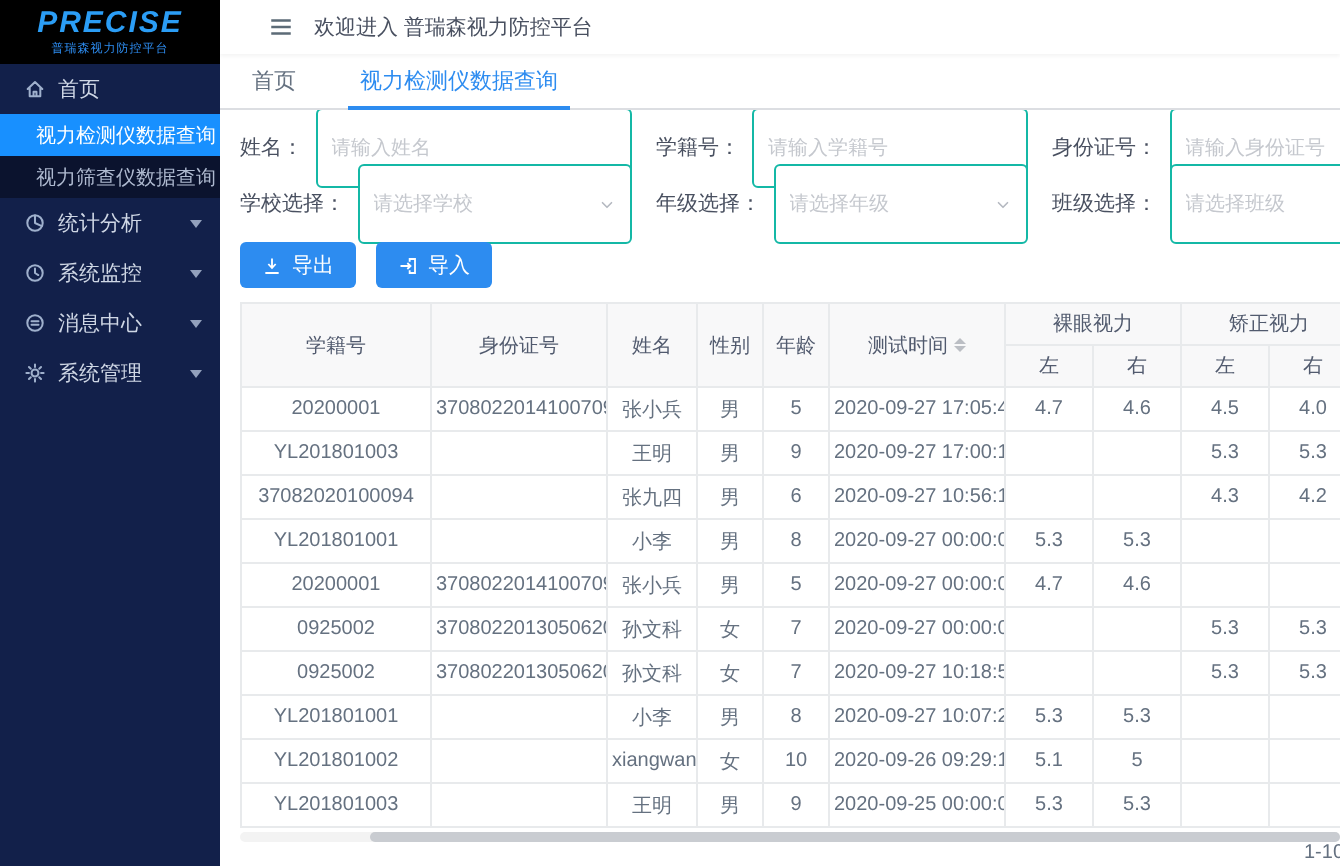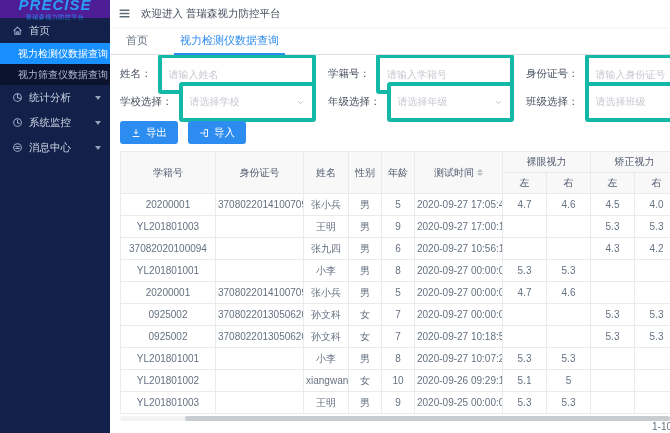--- a/index.html
+++ b/index.html
@@ -2,62 +2,62 @@
 <html><head>
 <meta charset="utf-8">
 <style>
   * { margin:0; padding:0; box-sizing:border-box; }
   html,body { width:670px; height:433px; overflow:hidden; background:#fff;
     font-family:"Liberation Sans","DejaVu Sans",sans-serif; }
   .app { display:flex; width:670px; height:433px; }
 
   
   .sidebar { width:110px; flex:none; background:#12204a; color:#cfd7e5; overflow:hidden; }
-  .logo { height:18px; background:#4c1d95; display:flex; flex-direction:column;
+  .logo { height:32px; background:#000000; display:flex; flex-direction:column;
     align-items:center; justify-content:center; }
   .logo-title { font-size:15px; font-weight:800; font-style:italic; color:#2b9df5;
     letter-spacing:1px; line-height:1; }
   .logo-sub { font-size:6px; color:#2d8cf0; letter-spacing:0.5px; margin-top:1px; }
   .menu-item { height:25px; display:flex; align-items:center; padding:0 9px 0 12px;
     font-size:10.5px; cursor:pointer; white-space:nowrap; }
   .mi-icon { width:11px; height:11px; margin-right:6px; color:#9fb0cc; flex:none; display:flex; }
   .mi-icon svg { width:11px; height:11px; }
   .mi-label { flex:1; overflow:hidden; }
   .caret-up { width:0; height:0; border-left:3px solid transparent; border-right:3px solid transparent;
     border-bottom:4px solid #93a1bd; margin-left:4px; }
   .caret-down { width:0; height:0; border-left:3px solid transparent; border-right:3px solid transparent;
     border-top:4px solid #93a1bd; margin-left:4px; }
   .submenu-item { height:21px; display:flex; align-items:center; padding-left:18px;
     font-size:10px; color:#aeb9cf; background:#0b132e; cursor:pointer; white-space:nowrap; }
   .submenu-item.active { background:#1890ff; color:#fff; }
 
   
   .main { flex:1; min-width:0; display:flex; flex-direction:column; background:#fff; }
-  .topbar { height:27px; flex:none; display:flex; align-items:center; padding-left:8px;
+  .topbar { height:27px; flex:none; display:flex; align-items:center; padding-left:24px;
     box-shadow:0 1px 2px rgba(0,0,0,.05); position:relative; z-index:2; background:#fff; }
   .hamburger { width:13px; height:13px; color:#5c6b77; margin-right:10px; cursor:pointer; display:flex; }
   .hamburger svg { width:13px; height:13px; }
   .welcome { font-size:10.5px; color:#495060; }
   .tabbar { height:28px; flex:none; display:flex; align-items:stretch; padding-left:14px;
     border-bottom:1px solid #dcdee2; gap:28px; background:#fff; }
   .tab { font-size:11px; color:#657180; display:flex; align-items:center; position:relative;
     cursor:pointer; padding:0 2px; }
   .tab.active { color:#2d8cf0; }
   .tab.active::after { content:''; position:absolute; left:-4px; right:-4px; bottom:-1px;
     height:2px; background:#2d8cf0; }
 
   .content { flex:1; position:relative; padding:8px 0 0 10px; overflow:hidden; }
 
   
   .filters { display:grid; grid-template-columns:196px 186px 210px; column-gap:12px;
     row-gap:6px; width:700px; }
   .filter-item { display:flex; align-items:center; height:22px; }
   .filter-label { font-size:10.5px; font-weight:normal; color:#495060; white-space:nowrap;
     margin-right:6px; flex:none; }
-  .field { flex:1; height:40px; border:4px solid #14b8a6; border-radius:3px; background:#fff;
+  .field { flex:1; height:40px; border:1px solid #14b8a6; border-radius:3px; background:#fff;
     display:flex; align-items:center; padding:6px 7px; min-width:0; }
   .field input { border:none; outline:none; width:100%; font-size:10px; color:#515a6e;
     font-family:inherit; background:transparent; }
   .field input::placeholder { color:#c5c8ce; }
   .select-placeholder { flex:1; font-size:10px; color:#c5c8ce; white-space:nowrap; overflow:hidden; }
   .select-chevron { color:#b5b9c1; flex:none; display:flex; }
   .select-chevron svg { width:9px; height:9px; }
 
   
   .toolbar { display:flex; gap:10px; margin:8px 0 7px; }
@@ -132,20 +132,30 @@
           <span class="caret-down"></span>
         </div>
         <div class="menu-item">
           <span class="mi-icon">
             <svg viewBox="0 0 12 12" fill="none" stroke="currentColor" stroke-width="1.1" stroke-linecap="round" stroke-linejoin="round">
               <circle cx="6" cy="6" r="4.2"></circle>
               <path d="M4.1 5.1 H7.9 M4.1 7 H7.9"></path>
             </svg>
           </span>
           <span class="mi-label">消息中心</span>
+          <span class="caret-down"></span>
+        </div>
+        <div class="menu-item">
+          <span class="mi-icon">
+            <svg viewBox="0 0 12 12" fill="none" stroke="currentColor" stroke-width="1.1" stroke-linecap="round" stroke-linejoin="round">
+              <circle cx="6" cy="6" r="1.9"></circle>
+              <path d="M6 1.3 V2.7 M6 9.3 V10.7 M1.3 6 H2.7 M9.3 6 H10.7 M2.7 2.7 L3.7 3.7 M8.3 8.3 L9.3 9.3 M9.3 2.7 L8.3 3.7 M3.7 8.3 L2.7 9.3"></path>
+            </svg>
+          </span>
+          <span class="mi-label">系统管理</span>
           <span class="caret-down"></span>
         </div>
       </div>
   </div>
 
   <div class="main">
     <div class="topbar">
       <span class="hamburger">
         <svg viewBox="0 0 12 12" fill="none" stroke="currentColor" stroke-width="1.2">
             <path d="M1.5 3 H10.5 M1.5 6 H10.5 M1.5 9 H10.5"></path>

